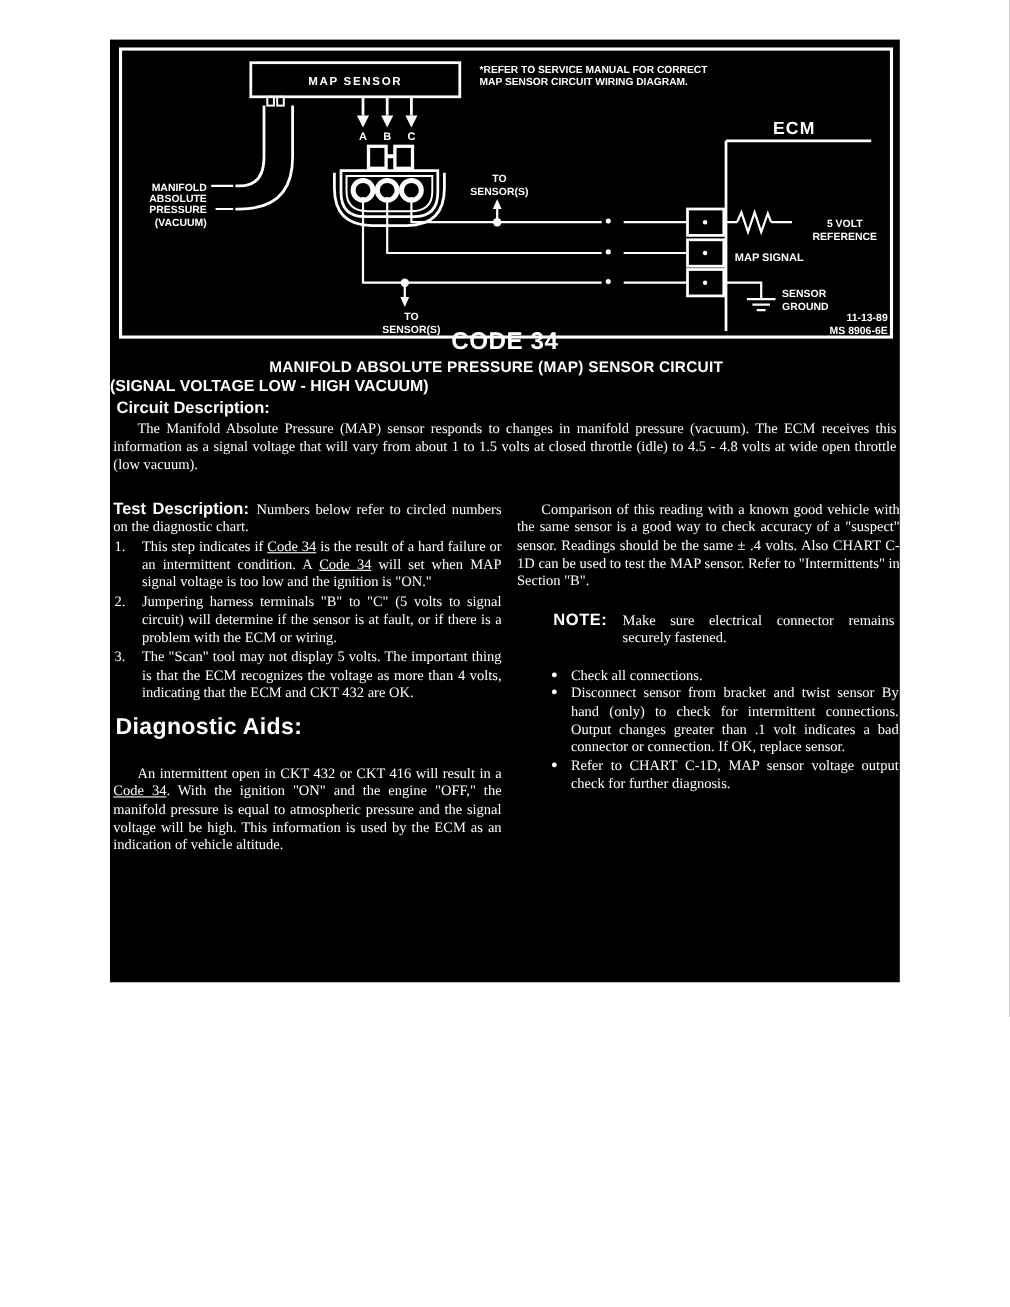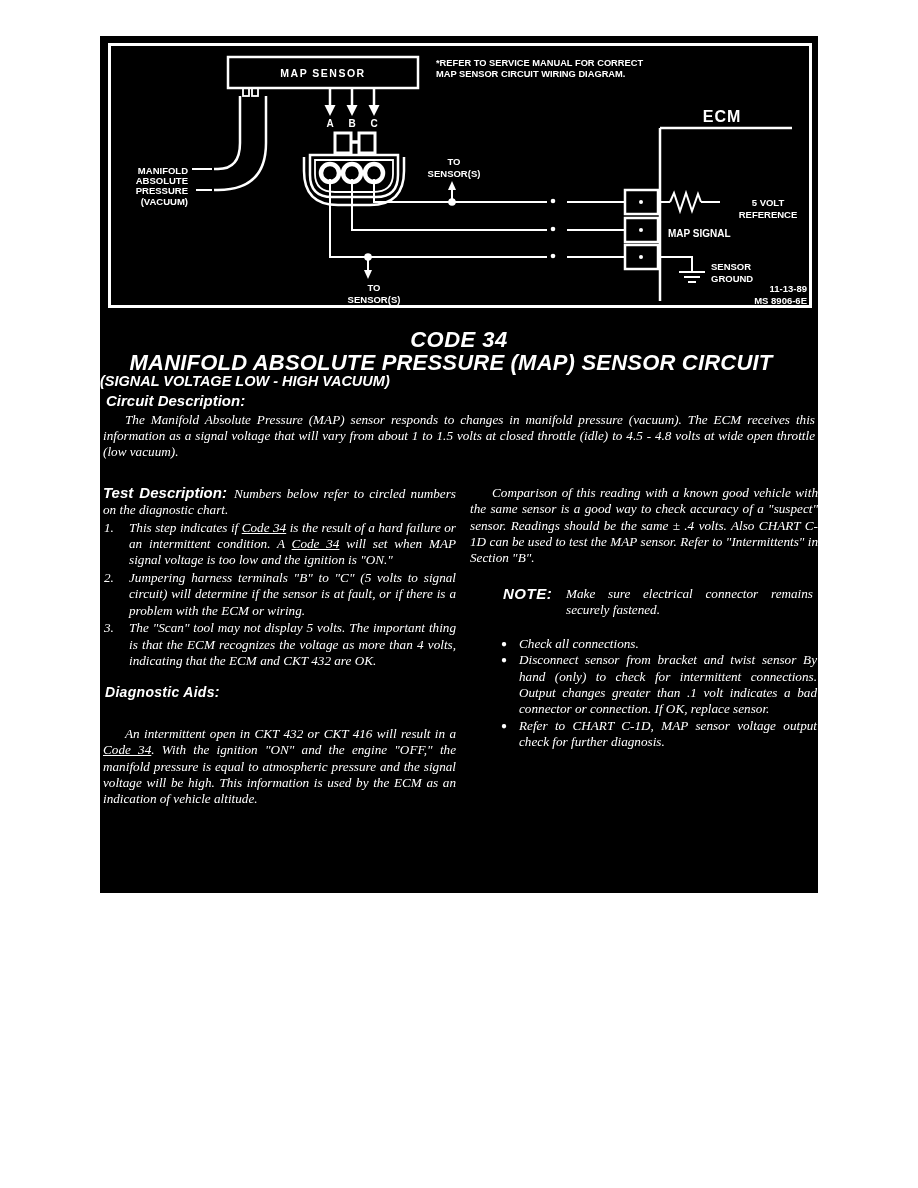--- a/index.html
+++ b/index.html
@@ -7,27 +7,27 @@
     width:918px;height:1188px;position:relative;background:#ffffff;
     font-family:"Liberation Serif", serif;
   }
   .black-page{
     position:absolute;left:100px;top:36px;width:718px;height:857px;
     background:#000;color:#fff;overflow:hidden;
   }
   .diagram-svg{position:absolute;left:8px;top:7px;}
   .svg-sans{font-family:"Liberation Sans", sans-serif;font-weight:bold;fill:#fff;}
 
-  .text-section{position:absolute;top:292px;left:0;width:718px;font-style:italic;}
+  .text-section{position:absolute;top:262px;left:0;width:718px;}
   .h-code{
     font-family:"Liberation Sans", sans-serif;font-weight:bold;font-size:22px;
     text-align:center;margin:4px 0 0 0;letter-spacing:.5px;
   }
   .h-title{
-    font-family:"Liberation Sans", sans-serif;font-weight:bold;font-size:22px;
+    font-family:"Liberation Sans", sans-serif;font-weight:bold;font-size:14px;
     text-align:center;margin:7px 16px 0 0;letter-spacing:.2px;
   }
   .h-subtitle{
     font-family:"Liberation Sans", sans-serif;font-weight:bold;font-size:14.5px;
     margin:1px 0 0 0;
   }
   .h-section{
     font-family:"Liberation Sans", sans-serif;font-weight:bold;font-size:15px;
     margin:4px 0 0 6px;
   }
@@ -41,21 +41,21 @@
 
   .intro{text-align:justify;}
   .h-inline{
     font-family:"Liberation Sans", sans-serif;font-weight:bold;font-size:15px;
   }
   .intro-rest{margin-left:7px;}
   .num-item{display:flex;margin-top:1px;}
   .num{width:25px;flex:none;padding-left:1px;}
   .num-text{flex:1;text-align:justify;}
   .h-diag{
-    font-family:"Liberation Sans", sans-serif;font-weight:bold;font-size:14px;
+    font-family:"Liberation Sans", sans-serif;font-weight:bold;font-size:21px;
     margin:15px 0 12px 2px;letter-spacing:.3px;
   }
   .diag-para{margin:25px 0 0 0;text-align:justify;text-indent:22px;}
 
   .comparison{margin:0;text-align:justify;text-indent:22px;}
   .note-block{display:flex;margin:19px 0 0 33px;}
   .note-label{
     font-family:"Liberation Sans", sans-serif;font-weight:bold;font-size:15px;
     width:63px;flex:none;letter-spacing:.5px;
   }

